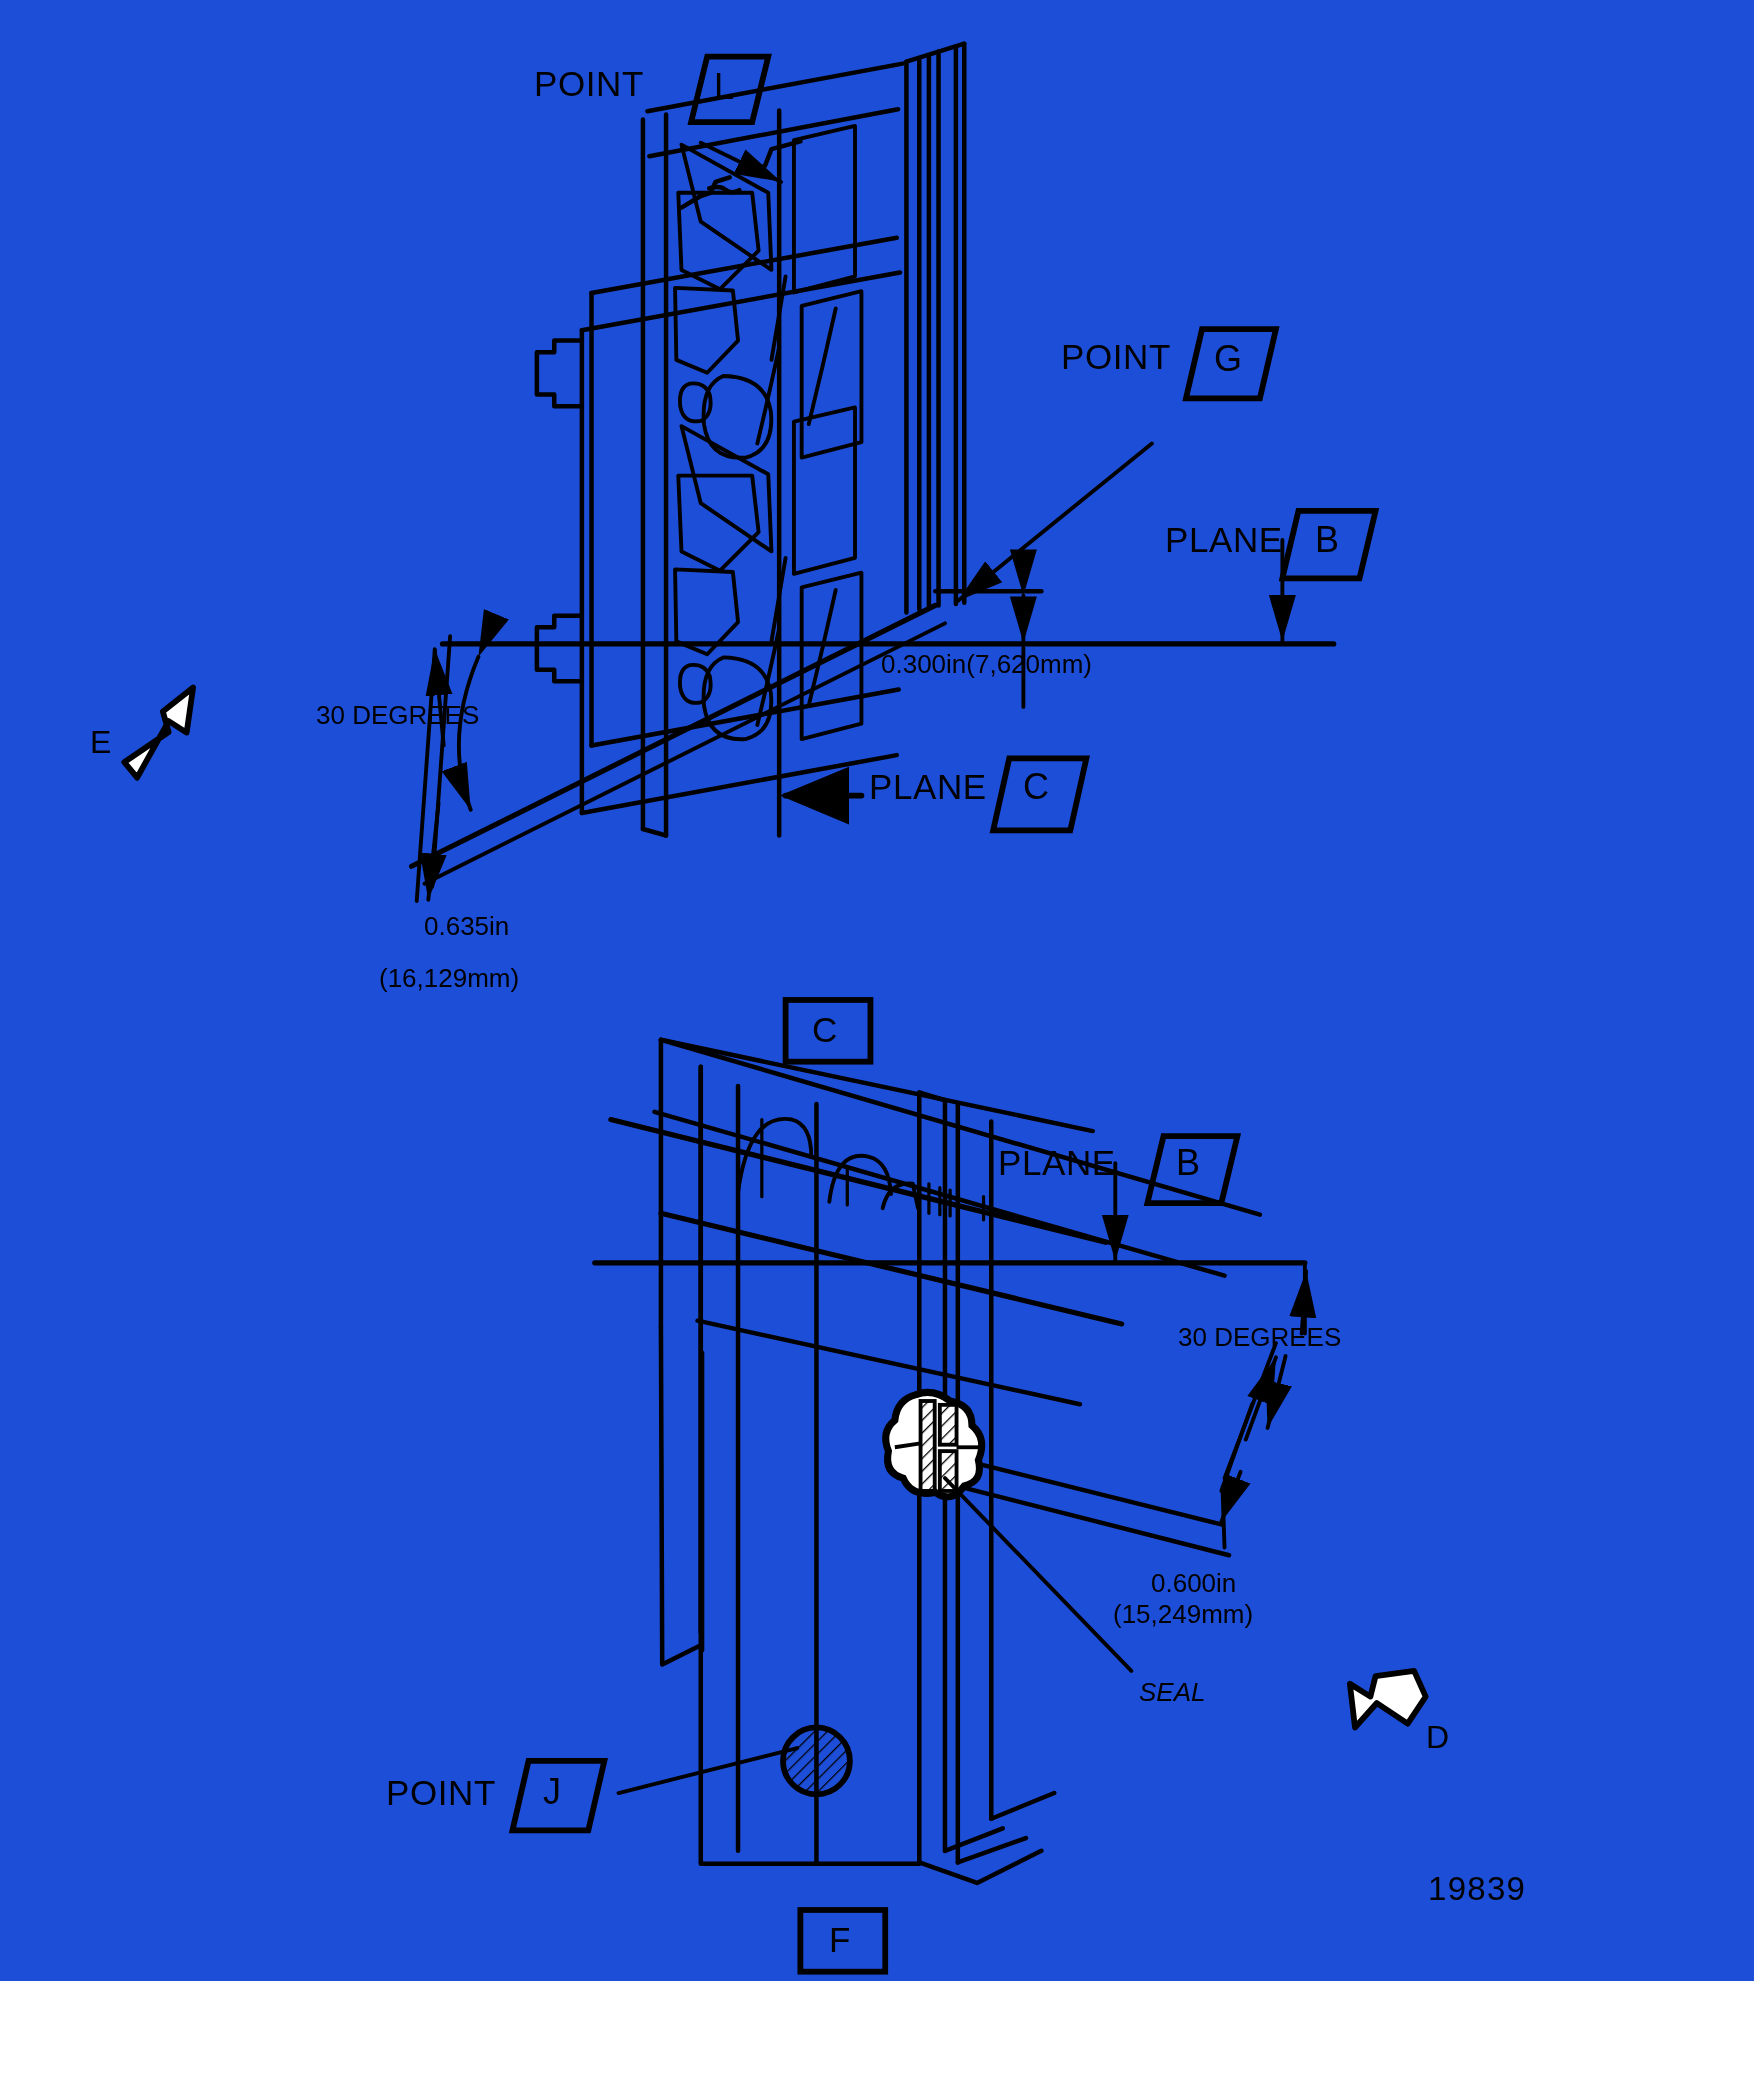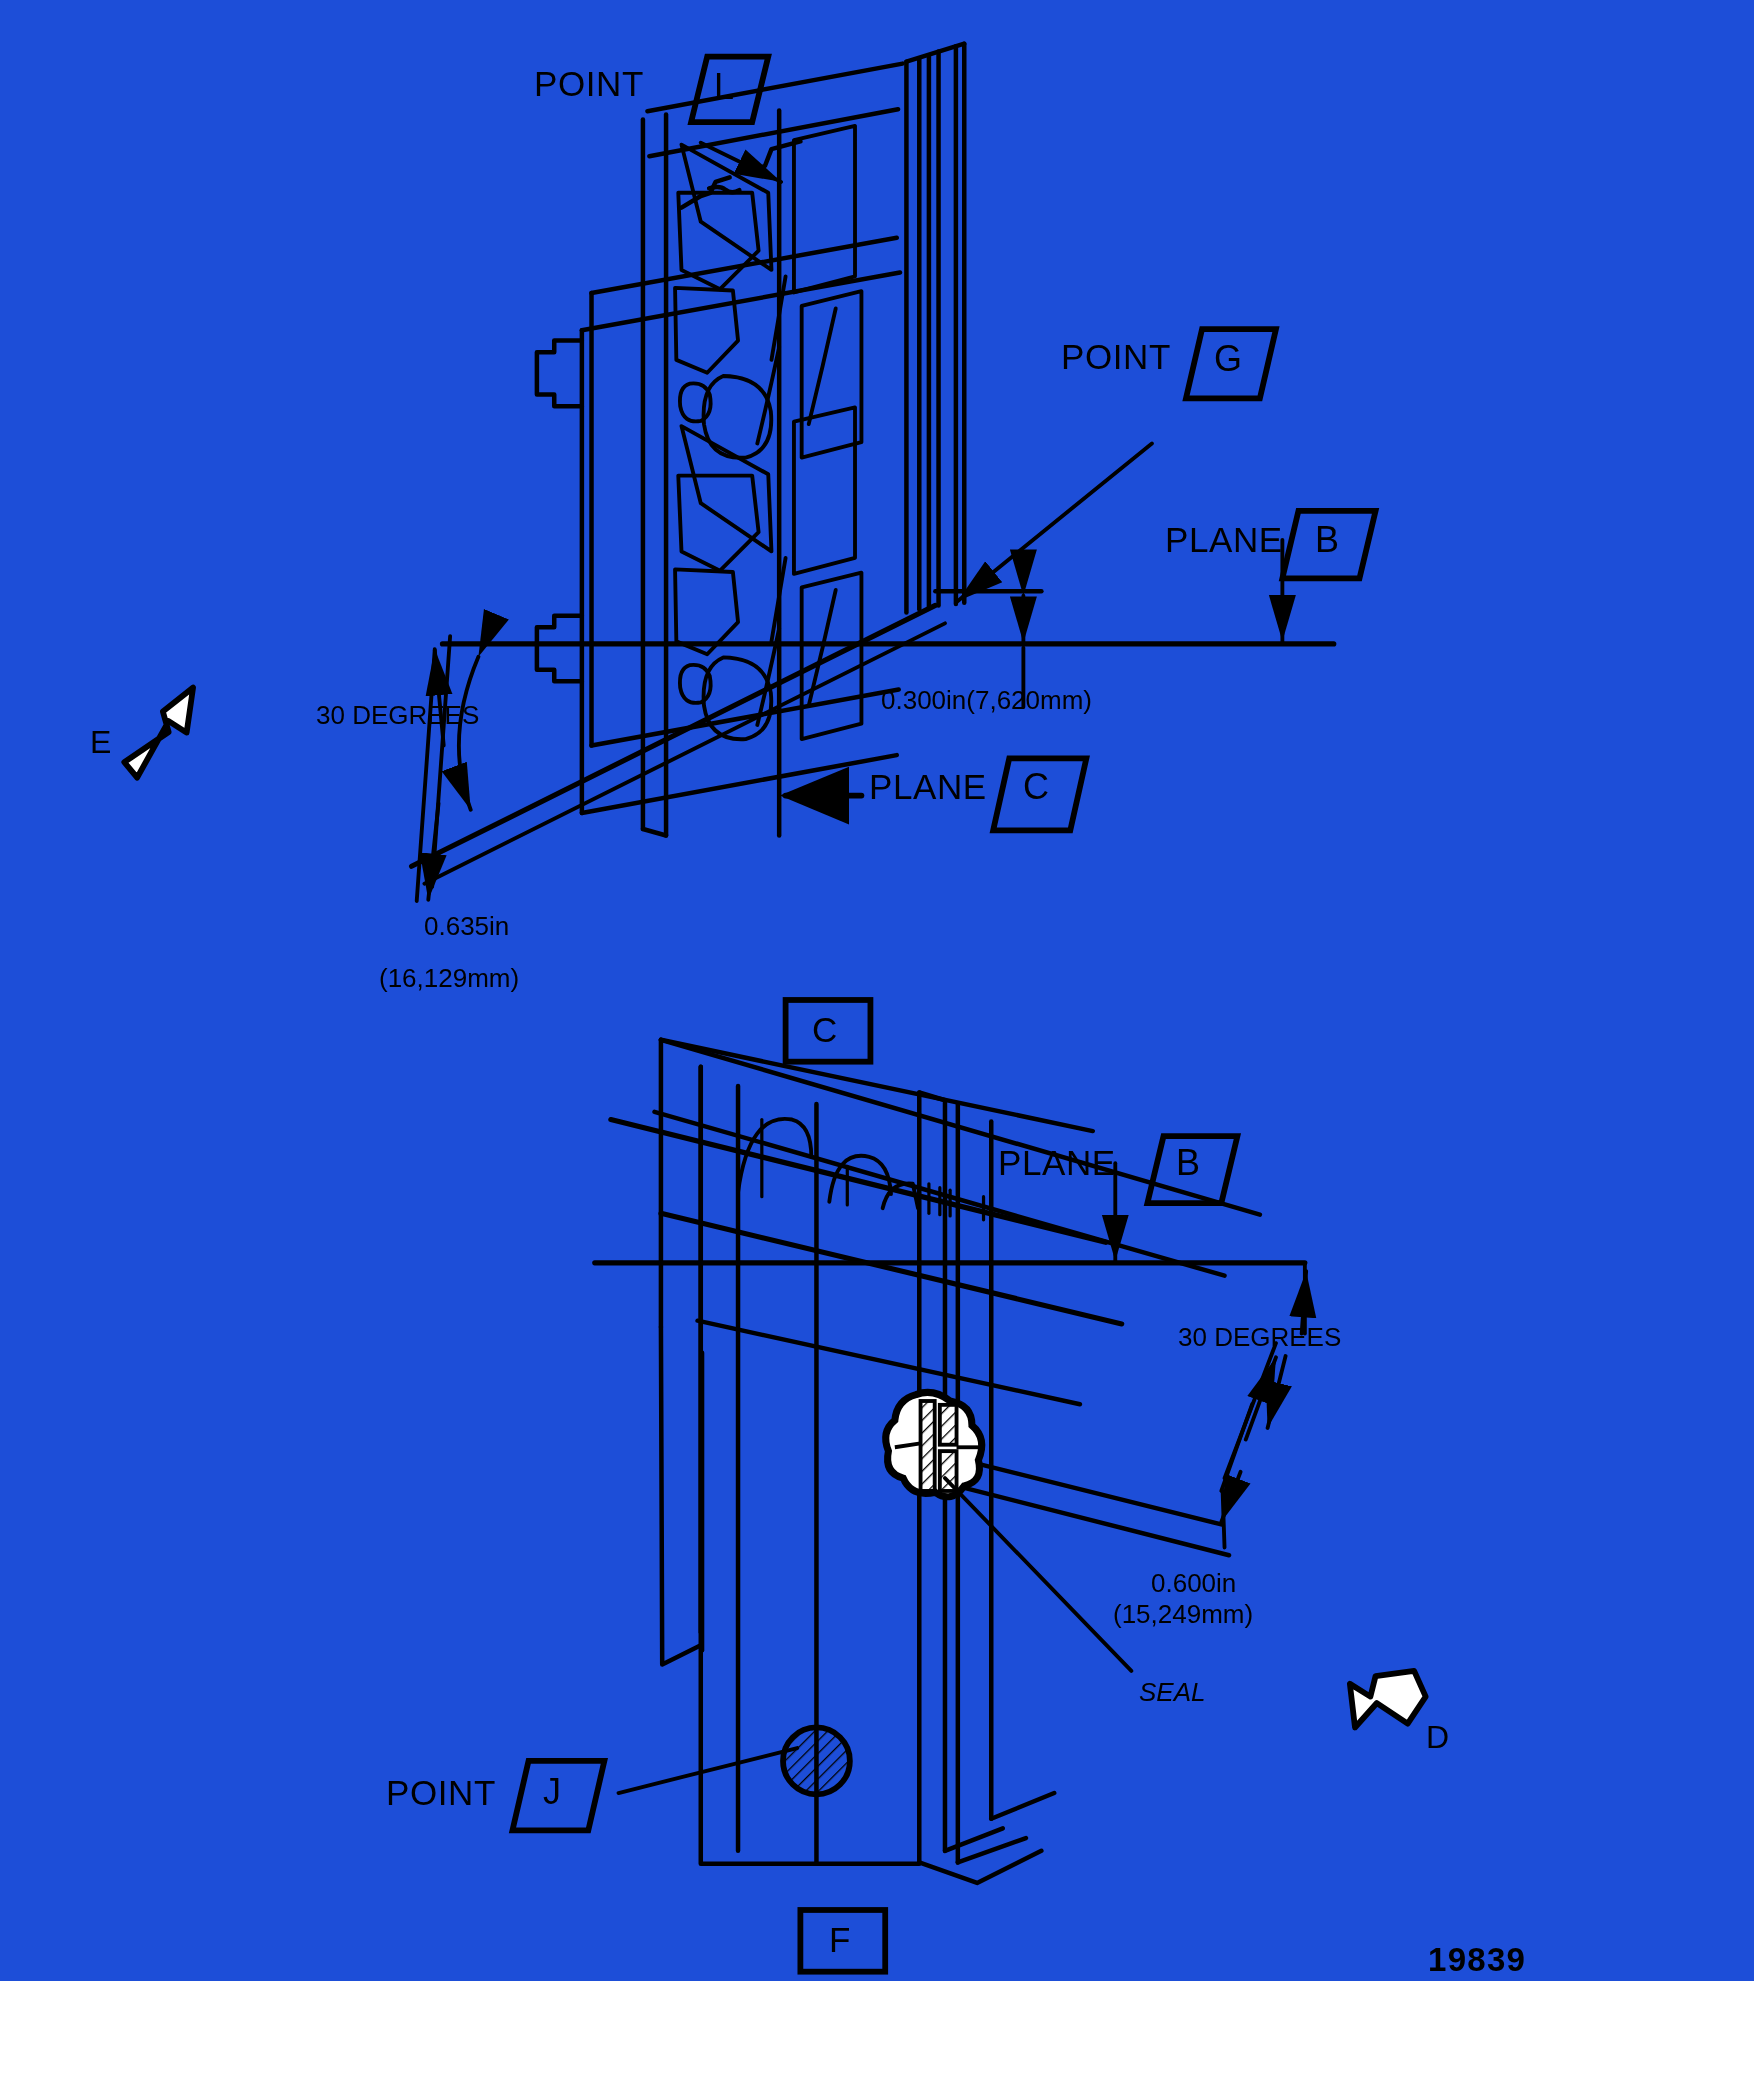--- a/index.html
+++ b/index.html
@@ -260,21 +260,21 @@
   <div class="lbl flagchar" style="left:1214px; top:341px;">G</div>
 
   <div class="lbl lbl-lg" style="left:1165px; top:522px;">PLANE</div>
   <div class="lbl flagchar" style="left:1315px; top:522px;">B</div>
 
   <div class="lbl lbl-lg" style="left:869px; top:769px;">PLANE</div>
   <div class="lbl flagchar" style="left:1023px; top:769px;">C</div>
 
   <div class="lbl lbl-md" style="left:316px; top:702px;">30 DEGREES</div>
 
-  <div class="lbl lbl-md" style="left:881px; top:687px;">0.300in(7,620mm)</div>
+  <div class="lbl lbl-md" style="left:881px; top:651px;">0.300in(7,620mm)</div>
 
   <div class="lbl lbl-md" style="left:424px; top:913px;">0.635in</div>
   <div class="lbl lbl-md" style="left:379px; top:965px;">(16,129mm)</div>
 
   <div class="lbl viewchar" style="left:90px; top:726px;">E</div>
 
   <div class="lbl boxchar" style="left:812px; top:1012px;">C</div>
 
   <div class="lbl lbl-lg" style="left:998px; top:1145px;">PLANE</div>
   <div class="lbl flagchar" style="left:1176px; top:1145px;">B</div>
@@ -286,16 +286,16 @@
 
   <div class="lbl lbl-md" style="left:1139px; top:1679px;font-style:italic;">SEAL</div>
 
   <div class="lbl lbl-lg" style="left:386px; top:1775px;">POINT</div>
   <div class="lbl flagchar" style="left:543px; top:1774px;">J</div>
 
   <div class="lbl boxchar" style="left:829px; top:1922px;">F</div>
 
   <div class="lbl viewchar" style="left:1426px; top:1721px;">D</div>
 
-  <div class="lbl fignum" style="left:1428px; top:1943px;font-weight:bold;">19839</div>
+  <div class="lbl fignum" style="left:1428px; top:1872px;">19839</div>
 
 </div>
 
 
 </body></html>

